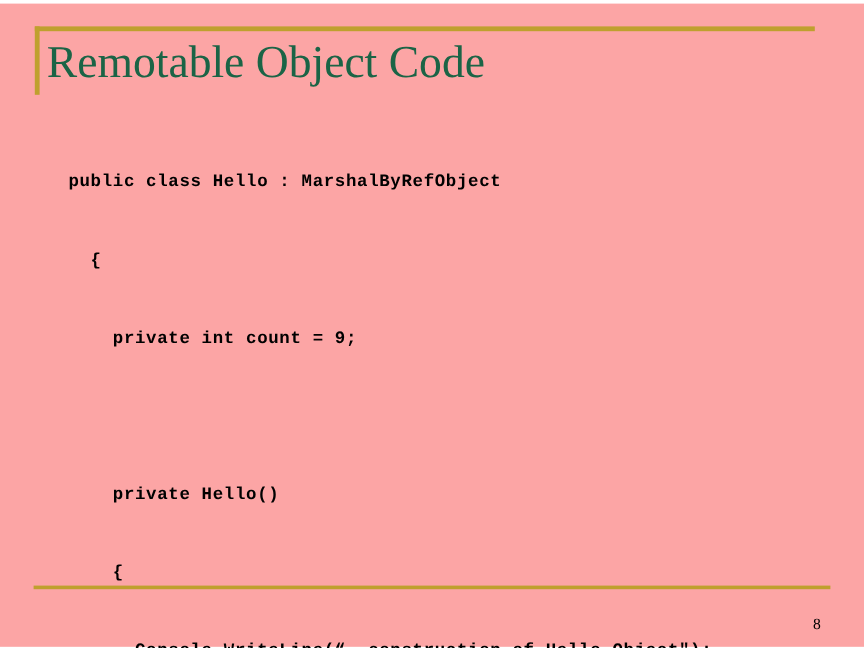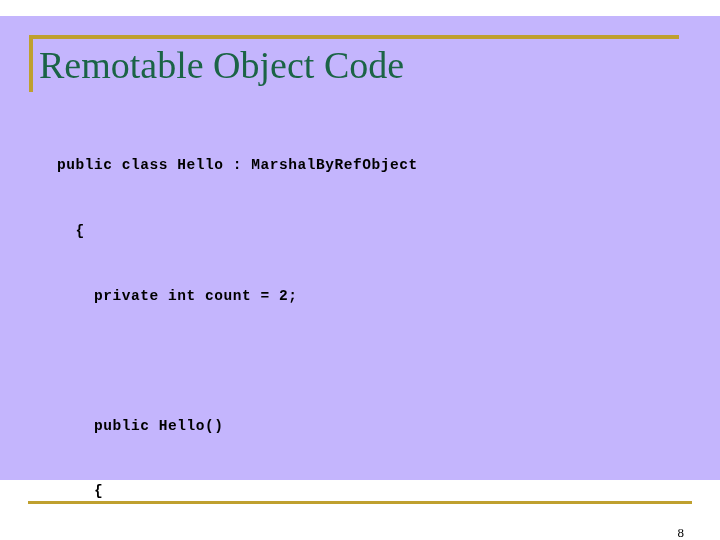--- a/index.html
+++ b/index.html
@@ -9,24 +9,24 @@
   }
   body {
     width: 720px;
     height: 540px;
     overflow: hidden;
     font-family: "Liberation Serif", serif;
     position: relative;
   }
   .slide {
     position: absolute;
-    left: 0; top: 16px;
+    left: 0; top: 3px;
     width: 720px;
-    height: 464px;
-    background: #c4b5fd;
+    height: 536px;
+    background: #fca5a5;
   }
   
   .rule-top {
     position: absolute;
     left: 29px;
     top: 19px;
     width: 650px;
     height: 4px;
     background: #bfa02e;
   }
@@ -97,23 +97,23 @@
 <div class="slide">
 
   <div class="rule-top"></div>
   <div class="rule-left"></div>
 
   <div class="title">Remotable Object Code</div>
 
   <div class="code-block">
     <div class="code-line">public class Hello : MarshalByRefObject</div>
     <div class="code-line">  {</div>
-    <div class="code-line">    private int count = 2;</div>
+    <div class="code-line">    private int count = 9;</div>
     <div class="code-line blank"></div>
-    <div class="code-line">    public Hello()</div>
+    <div class="code-line">    private Hello()</div>
     <div class="code-line">    {</div>
     <div class="code-line">      Console.WriteLine(“  construction of Hello Object");</div>
     
     
     
     
     
     
     
     

